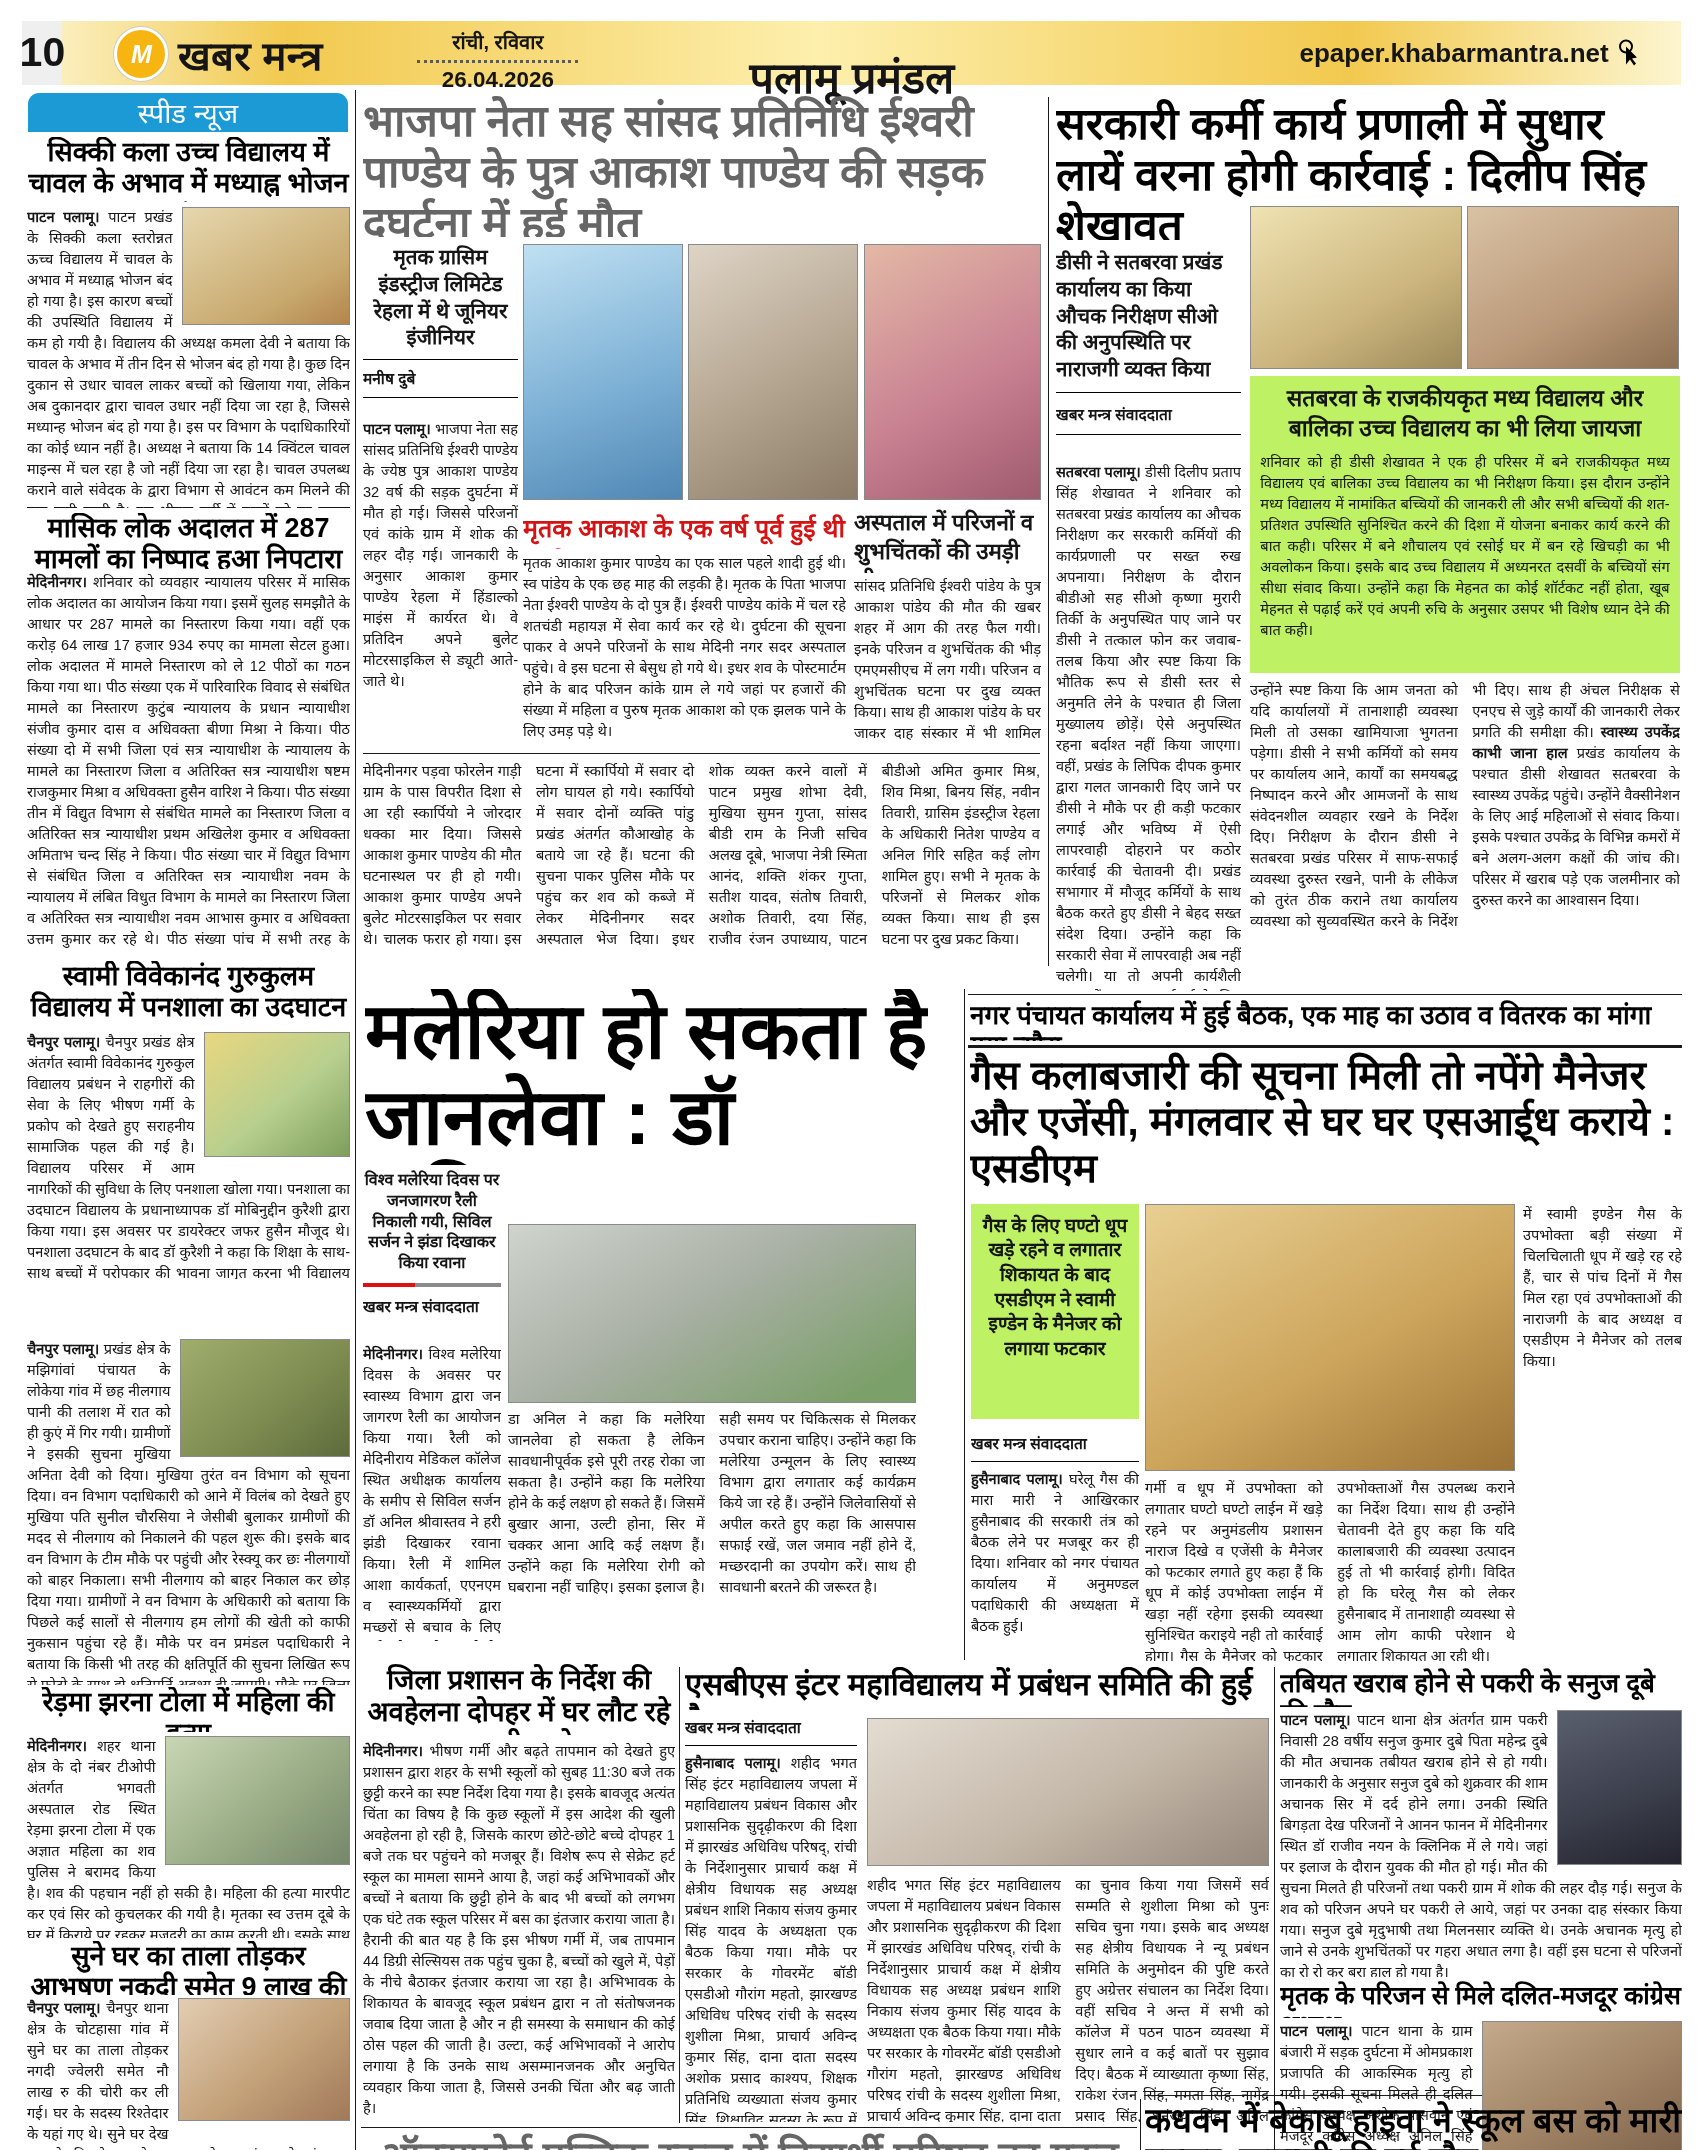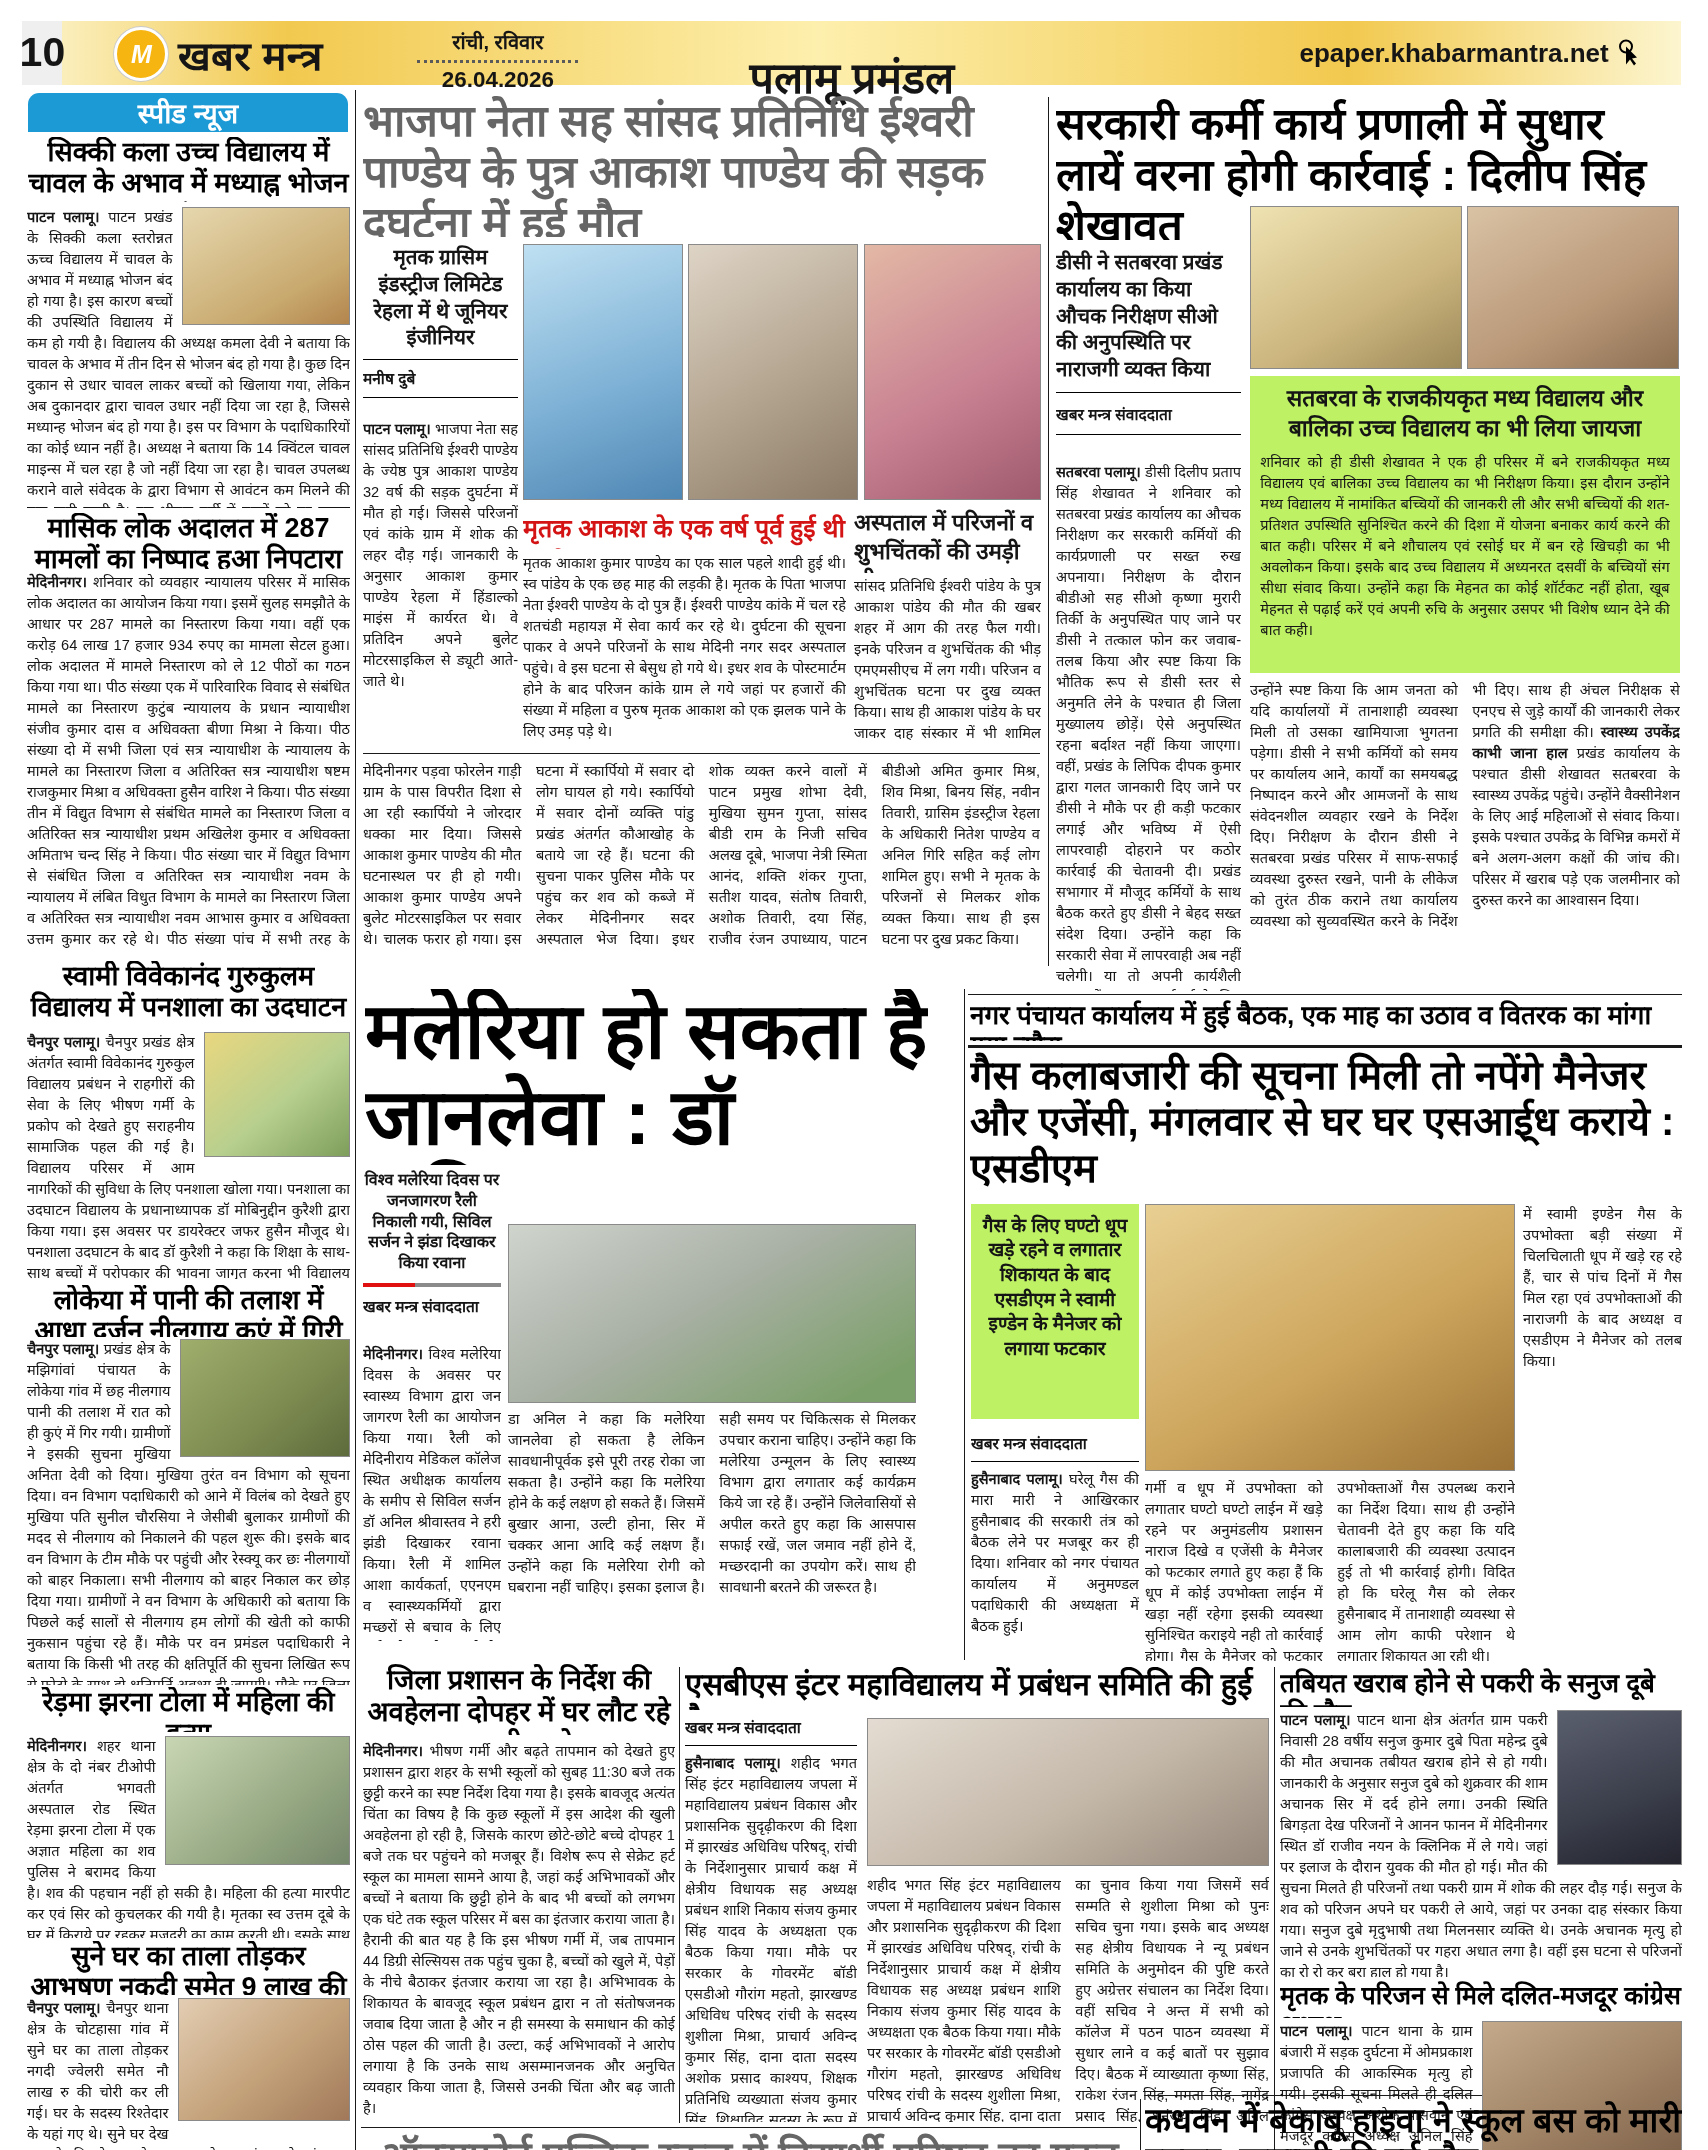--- a/index.html
+++ b/index.html
@@ -46,21 +46,21 @@
   .dl{font-weight:bold;}
   .byline{font-size:15.5px;font-weight:bold;}
   .rule{border-top:1.7px solid #000;}
   .redgray-rule{height:4.3px;background:linear-gradient(90deg,#e01010 0 38%,#8a8a8a 38% 100%);}
   .vrule{position:absolute;width:1.3px;background:#1a1a1a;}
   .hrule{position:absolute;height:1.3px;background:#1a1a1a;}
   .cols2{column-count:2;column-gap:14.6px;}
   .cols4{column-count:4;column-gap:14.6px;}
   
   .speed-banner{position:absolute;left:28px;top:93px;width:320px;height:39px;background:#1b9ad6;
-    border-radius:11.2px 11.2px 0 0;color:#fff;font-size:27.5px;font-weight:bold;
+    border-radius:11.2px 11.2px 0 0;color:#fff;font-size:27.5px;font-weight:normal;
     display:flex;align-items:center;justify-content:center;}
   .cream-box{background:#bef264;}
   .photo{border:0.9px solid #8a8a8a;box-sizing:border-box;}
   .float-r{float:right;margin:0 0 6px 9.5px;}
 </style>
 </head>
 <body>
 
 <div class="page">
 
@@ -115,23 +115,20 @@
   </div>
 
   <div class="art" style="left:27px;top:961px;width:323px;height:67px;">
     <div class="hl center sp-head">स्वामी विवेकानंद गुरुकुलम विद्यालय में पनशाला का उदघाटन</div>
   </div>
   <div class="art" style="left:27px;top:1032px;width:323px;height:247px;">
     <div class="photo float-r" style="width:146px;height:125px;background:linear-gradient(140deg,#e9d77f,#b7cf8e 55%,#7e9e5c);"></div>
     <div class="bt"><span class="dl">चैनपुर पलामू।</span> <span>चैनपुर प्रखंड क्षेत्र अंतर्गत स्वामी विवेकानंद गुरुकुल विद्यालय प्रबंधन ने राहगीरों की सेवा के लिए भीषण गर्मी के प्रकोप को देखते हुए सराहनीय सामाजिक पहल की गई है। विद्यालय परिसर में आम नागरिकों की सुविधा के लिए पनशाला खोला गया। पनशाला का उदघाटन विद्यालय के प्रधानाध्यापक डॉ मोबिनुद्दीन कुरैशी द्वारा किया गया। इस अवसर पर डायरेक्टर जफर हुसैन मौजूद थे। पनशाला उदघाटन के बाद डॉ कुरैशी ने कहा कि शिक्षा के साथ-साथ बच्चों में परोपकार की भावना जागृत करना भी विद्यालय का लक्ष्य है। समारोह में विद्यालय के शिक्षक और छात्र-छात्राएं बड़ी संख्या में शामिल थे। मौके पर मार्ग से गुजर रहे राहगीरों को रोककर शिक्षकों और छात्रों ने जलपान कराया।</span></div>
   </div>
 
-  <div class="art" style="left:27px;top:1285px;width:323px;height:52px;">
-    <div class="hl center sp-head">लोकेया में पानी की तलाश में आधा दर्जन नीलगाय कुएं में गिरी</div>
-  </div>
   <div class="art" style="left:27px;top:1339px;width:323px;height:346px;">
     <div class="photo float-r" style="width:170px;height:118px;background:linear-gradient(140deg,#9fae6c,#7c8a50 60%,#5d6b3c);"></div>
     <div class="bt"><span class="dl">चैनपुर पलामू।</span> <span>प्रखंड क्षेत्र के मझिगांवां पंचायत के लोकेया गांव में छह नीलगाय पानी की तलाश में रात को ही कुएं में गिर गयी। ग्रामीणों ने इसकी सुचना मुखिया अनिता देवी को दिया। मुखिया तुरंत वन विभाग को सूचना दिया। वन विभाग पदाधिकारी को आने में विलंब को देखते हुए मुखिया पति सुनील चौरसिया ने जेसीबी बुलाकर ग्रामीणों की मदद से नीलगाय को निकालने की पहल शुरू की। इसके बाद वन विभाग के टीम मौके पर पहुंची और रेस्क्यू कर छः नीलगायों को बाहर निकाला। सभी नीलगाय को बाहर निकाल कर छोड़ दिया गया। ग्रामीणों ने वन विभाग के अधिकारी को बताया कि पिछले कई सालों से नीलगाय हम लोगों की खेती को काफी नुकसान पहुंचा रहे हैं। मौके पर वन प्रमंडल पदाधिकारी ने बताया कि किसी भी तरह की क्षतिपूर्ति की सुचना लिखित रूप से फोटो के साथ हो क्षतिपूर्ति अवश्य दी जाएगी। मौके पर जिला वन प्रमंडल पदाधिकारी सत्यम कुमार, सुनील कुमार, राकेश पाण्डेय विवेकानंद पाण्डेय, रौशन सिंह, विशाल तिवारी, कृष्णा, सत्यम तिवारी व कई ग्रामीण उपस्थित थे।</span></div>
   </div>
 
   <div class="art" style="left:27px;top:1687px;width:323px;height:45px;">
     <div class="hl center sp-head">रेड़मा झरना टोला में महिला की हत्या</div>
   </div>
   <div class="art" style="left:27px;top:1736px;width:323px;height:202px;">
     <div class="photo float-r" style="width:185px;height:129px;background:linear-gradient(140deg,#c9d6b4,#96a983 60%,#75876a);"></div>

